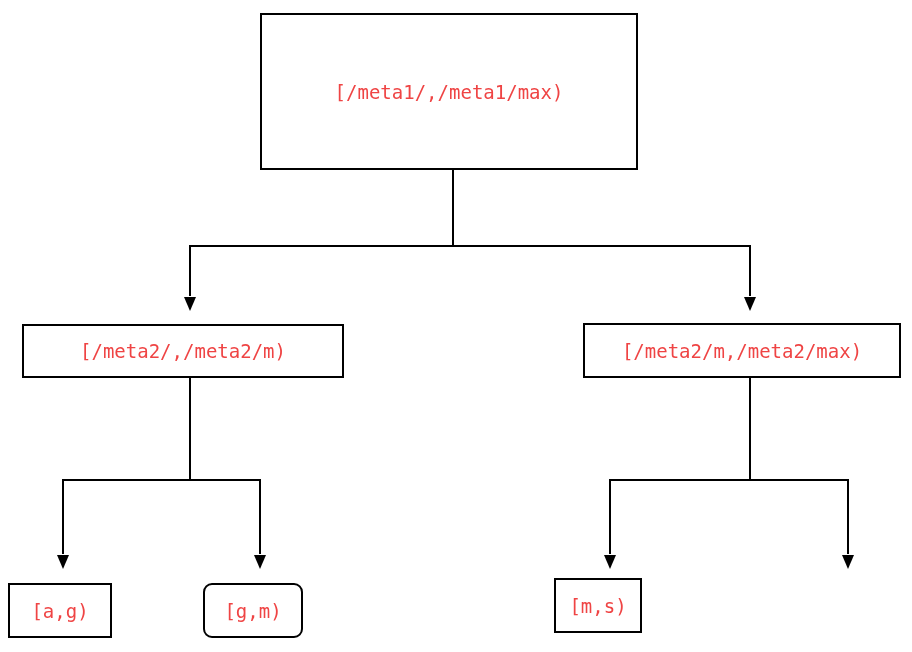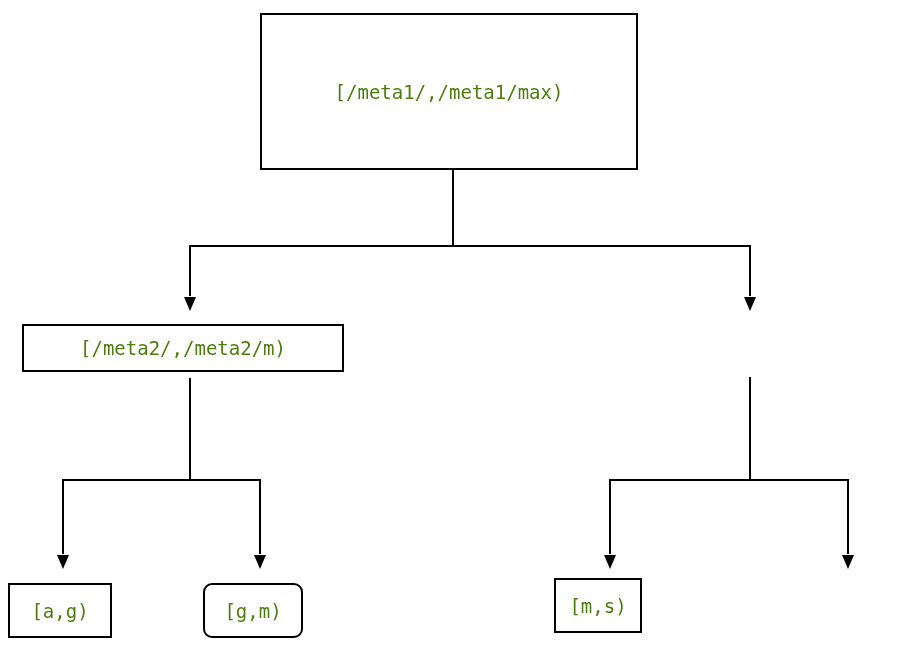--- a/index.html
+++ b/index.html
@@ -17,21 +17,21 @@
   }
   .node {
     position: absolute;
     box-sizing: border-box;
     border: 2px solid #000000;
     background: #ffffff;
     display: flex;
     align-items: center;
     justify-content: center;
     font-size: 19px;
-    color: #4d7c0f;
+    color: #ef4444;
     letter-spacing: 0px;
     white-space: nowrap;
   }
   #connectors {
     position: absolute;
     left: 0;
     top: 0;
     width: 912px;
     height: 652px;
   }
@@ -76,24 +76,27 @@
     <polygon points="604,555 616,555 610,569"></polygon>
 
     <line x1="848" y1="479" x2="848" y2="554"></line>
     <polygon points="842,555 854,555 848,569"></polygon>
   </svg>
 
   <div class="node" style="left:260px; top:13px; width:378px; height:157px;">
     <span>[/meta1/,/meta1/max)</span>
   </div>
 
-  <div class="node" style="left:22px; top:324px; width:322px; height:48px;">
+  <div class="node" style="left:22px; top:324px; width:322px; height:54px;">
     <span>[/meta2/,/meta2/m)</span>
   </div>
 
+  <div class="node" style="left:583px; top:323px; width:318px; height:55px;">
+    <span>[/meta2/m,/meta2/max)</span>
+  </div>
 
   <div class="node" style="left:8px; top:583px; width:104px; height:55px;">
     <span>[a,g)</span>
   </div>
 
   <div class="node" style="left:203px; top:583px; width:100px; height:55px;border-radius:9px;">
     <span>[g,m)</span>
   </div>
 
   <div class="node" style="left:554px; top:578px; width:88px; height:55px;">

